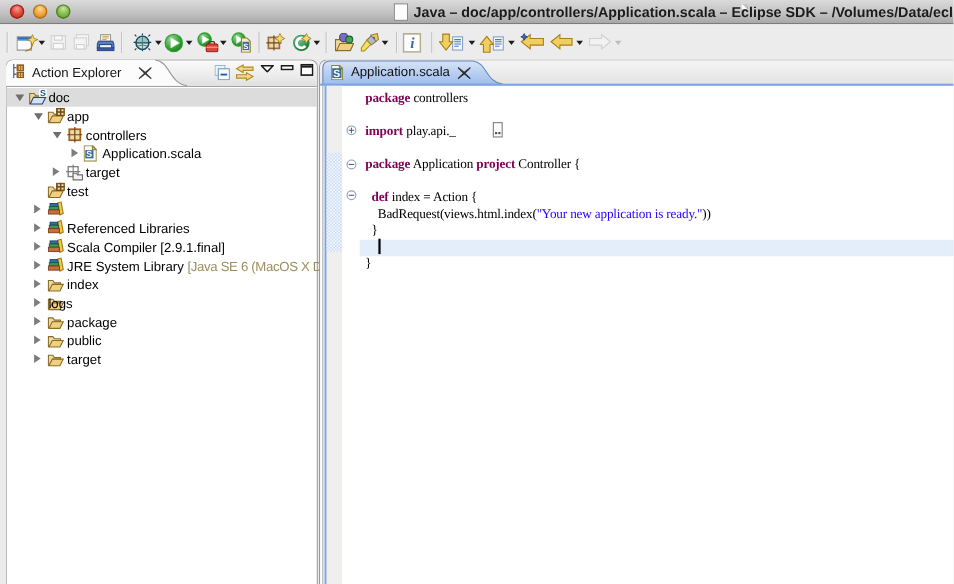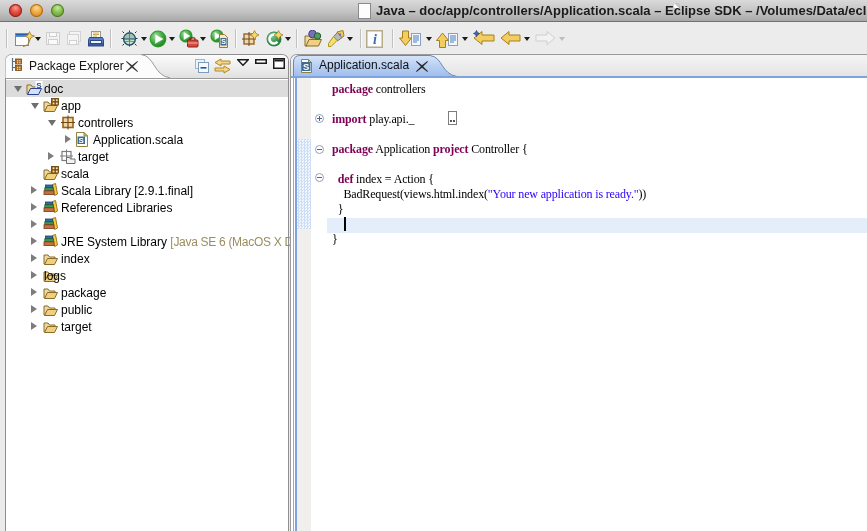--- a/index.html
+++ b/index.html
@@ -219,21 +219,21 @@
       <path d="M20 8 L12 1.5 V5 H1 V11 H12 V14.5 Z" fill="#f2f2f2" stroke="#cfcfcf"></path>
     </svg>
     <div class="dd dis" style="left:559px"></div>
   </div>
   <div class="abs" id="pebg"></div>
   <div class="abs" id="pehdr"></div>
   <svg class="abs" style="left:5px;top:54px" width="185" height="25" viewBox="0 0 185 25">
     <path d="M 8 0.5 L 136 0.5 C 150 2 148 21 165 24 L 0.5 24 L 0.5 8 Q 0.5 0.5 8 0.5 Z" fill="#fcfcfc"></path>
     <path d="M 136 0.5 C 150 2 148 21 165 24" fill="none" stroke="#9a9a9a" stroke-width="1"></path>
   </svg>
-  <div class="abs" id="pehdr-title">Package Explorer</div>
+  <div class="abs" id="pehdr-title">Action Explorer</div>
   <svg class="abs" style="left:11px;top:58px" width="11" height="14" viewBox="0 0 11 14">
     <path d="M1.5 0 V13 M1.5 3.5 H4 M1.5 9.5 H4" stroke="#5f6d80" stroke-width="1.2" fill="none"></path>
     <g fill="#a5691f" stroke="#7a4c12" stroke-width="0.8">
       <rect x="4.5" y="1" width="6" height="5"></rect>
       <rect x="4.5" y="7.5" width="6" height="5"></rect>
     </g>
     <g fill="#f4e3c4">
       <rect x="6" y="2.2" width="1.2" height="1.2"></rect>
       <rect x="8.2" y="2.2" width="1.2" height="1.2"></rect>
       <rect x="6" y="4.2" width="1.2" height="1.2"></rect>
@@ -331,50 +331,50 @@
         <rect x="8.5" y="0.5" width="7" height="6.5"></rect>
       </g>
       <path d="M12 0 V7.5 M8 3.7 H16" stroke="#6b4a14" stroke-width="0.9"></path>
       <g fill="#f4e3c4">
         <rect x="9.8" y="1.5" width="1.6" height="1.6"></rect>
         <rect x="13" y="1.5" width="1.6" height="1.6"></rect>
         <rect x="9.8" y="4.7" width="1.6" height="1.6"></rect>
         <rect x="13" y="4.7" width="1.6" height="1.6"></rect>
       </g>
     </svg>
-    <div class="lbl" style="left:55px">scala</div>
+    <div class="lbl" style="left:55px">test</div>
   </div>
   <div class="row" style="top:182px">
     <div class="arr col" style="left:24.5px"></div>
     <svg class="ticn" style="left:37px" width="16" height="14" viewBox="0 0 16 14">
       <path d="M9.5 1.5 L12.5 0.5 L14.5 11 L11.5 12.5 Z" fill="#f4ca42" stroke="#9e7c18"></path>
       <rect x="2.5" y="2" width="7" height="2.6" fill="#2e6fb2" stroke="#1c3f66" stroke-width="0.8"></rect>
       <rect x="1.8" y="4.8" width="8.5" height="2.8" fill="#3f9a50" stroke="#1e5a2a" stroke-width="0.8"></rect>
       <rect x="1" y="7.8" width="10" height="3.8" fill="#c1703f" stroke="#7d3a1a" stroke-width="0.8"></rect>
     </svg>
-    <div class="lbl" style="left:55px">Scala Library [2.9.1.final]</div>
   </div>
   <div class="row" style="top:199px">
     <div class="arr col" style="left:24.5px"></div>
     <svg class="ticn" style="left:37px" width="16" height="14" viewBox="0 0 16 14">
       <path d="M9.5 1.5 L12.5 0.5 L14.5 11 L11.5 12.5 Z" fill="#f4ca42" stroke="#9e7c18"></path>
       <rect x="2.5" y="2" width="7" height="2.6" fill="#2e6fb2" stroke="#1c3f66" stroke-width="0.8"></rect>
       <rect x="1.8" y="4.8" width="8.5" height="2.8" fill="#3f9a50" stroke="#1e5a2a" stroke-width="0.8"></rect>
       <rect x="1" y="7.8" width="10" height="3.8" fill="#c1703f" stroke="#7d3a1a" stroke-width="0.8"></rect>
     </svg>
     <div class="lbl" style="left:55px">Referenced Libraries</div>
   </div>
   <div class="row" style="top:216px">
     <div class="arr col" style="left:24.5px"></div>
     <svg class="ticn" style="left:37px" width="16" height="14" viewBox="0 0 16 14">
       <path d="M9.5 1.5 L12.5 0.5 L14.5 11 L11.5 12.5 Z" fill="#f4ca42" stroke="#9e7c18"></path>
       <rect x="2.5" y="2" width="7" height="2.6" fill="#2e6fb2" stroke="#1c3f66" stroke-width="0.8"></rect>
       <rect x="1.8" y="4.8" width="8.5" height="2.8" fill="#3f9a50" stroke="#1e5a2a" stroke-width="0.8"></rect>
       <rect x="1" y="7.8" width="10" height="3.8" fill="#c1703f" stroke="#7d3a1a" stroke-width="0.8"></rect>
     </svg>
+    <div class="lbl" style="left:55px">Scala Compiler [2.9.1.final]</div>
   </div>
   <div class="row" style="top:233px">
     <div class="arr col" style="left:24.5px"></div>
     <svg class="ticn" style="left:37px" width="16" height="14" viewBox="0 0 16 14">
       <path d="M9.5 1.5 L12.5 0.5 L14.5 11 L11.5 12.5 Z" fill="#f4ca42" stroke="#9e7c18"></path>
       <rect x="2.5" y="2" width="7" height="2.6" fill="#2e6fb2" stroke="#1c3f66" stroke-width="0.8"></rect>
       <rect x="1.8" y="4.8" width="8.5" height="2.8" fill="#3f9a50" stroke="#1e5a2a" stroke-width="0.8"></rect>
       <rect x="1" y="7.8" width="10" height="3.8" fill="#c1703f" stroke="#7d3a1a" stroke-width="0.8"></rect>
     </svg>
     <div class="lbl" style="left:55px">JRE System Library <span class="dec">[Java SE 6 (MacOS X Defaul</span></div>

